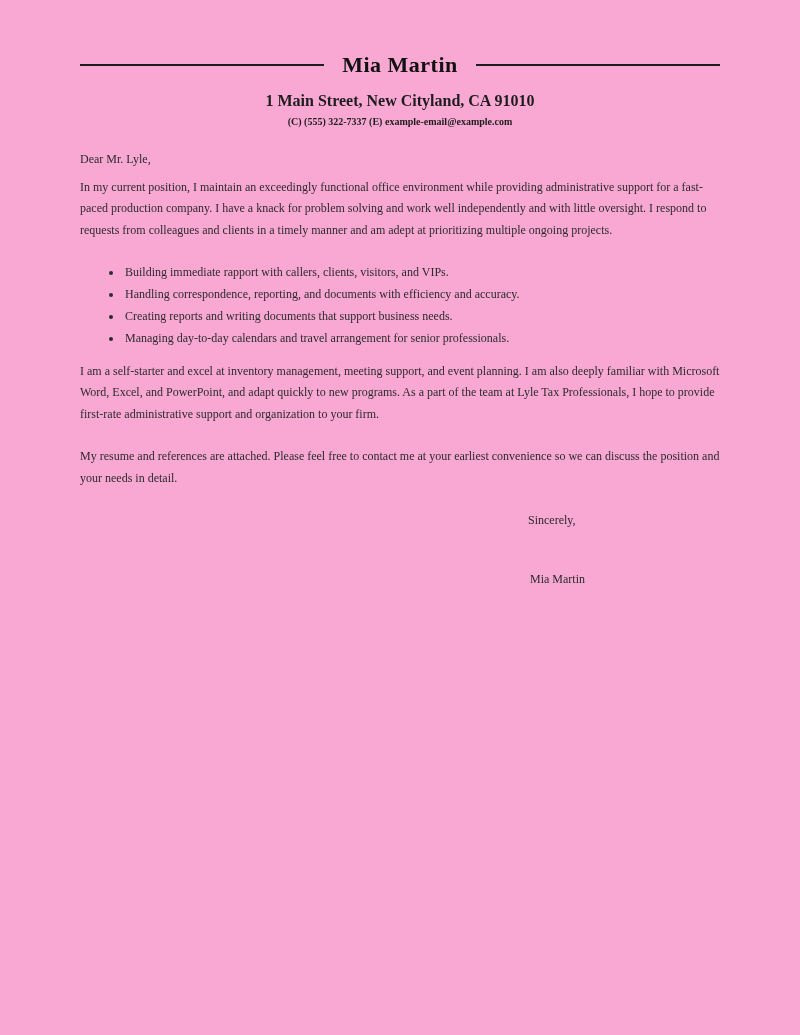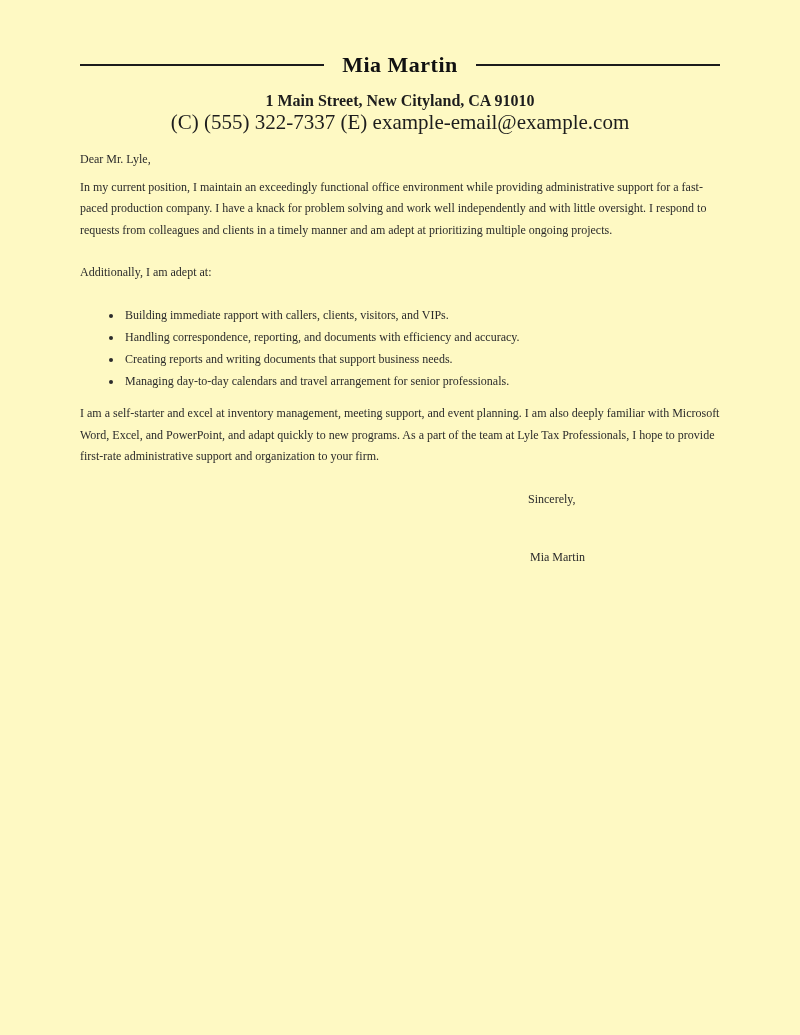--- a/index.html
+++ b/index.html
@@ -11,21 +11,21 @@
   body {
     font-family: "Liberation Serif", "DejaVu Serif", serif;
     color: #2b2b2b;
   }
 
   .page {
     position: relative;
     width: 800px;
     height: 1035px;
     margin: 0 auto;
-    background: #fef9c3;
+    background: #f9a8d4;
     padding: 52px 80px 40px 80px;
     overflow: hidden;
   }
 
   
   .name-row {
     display: flex;
     align-items: center;
     width: 100%;
   }
@@ -49,22 +49,22 @@
     text-align: center;
     font-weight: bold;
     font-size: 16px;
     color: #1d1d1d;
     margin-top: 13px;
     line-height: 20px;
   }
 
   .letterhead-contact {
     text-align: center;
-    font-weight: normal;
-    font-size: 21px;
+    font-weight: bold;
+    font-size: 10px;
     color: #1d1d1d;
     margin-top: 1px;
     line-height: 20px;
   }
 
   
   .letter-body {
     margin-top: 17px;
     font-size: 12px;
     line-height: 21.5px;
@@ -123,31 +123,31 @@
     <p class="letterhead-contact">(C) (555) 322-7337 (E) example-email@example.com</p>
   </header>
 
   <main class="letter-body">
 
     <p class="salutation">Dear Mr. Lyle,</p>
 
 
     <p class="para">In my current position, I maintain an exceedingly functional office environment while providing administrative support for a fast-paced production company. I have a knack for problem solving and work well independently and with little oversight. I respond to requests from colleagues and clients in a timely manner and am adept at prioritizing multiple ongoing projects.</p>
 
-    <p class="para-tight">Additionally, I am adept at:</p>
 
     <ul class="skills-list">
       <li>Building immediate rapport with callers, clients, visitors, and VIPs.</li>
       <li>Handling correspondence, reporting, and documents with efficiency and accuracy.</li>
       <li>Creating reports and writing documents that support business needs.</li>
       <li>Managing day-to-day calendars and travel arrangement for senior professionals.</li>
     </ul>
 
     <p class="para">I am a self-starter and excel at inventory management, meeting support, and event planning. I am also deeply familiar with Microsoft Word, Excel, and PowerPoint, and adapt quickly to new programs. As a part of the team at Lyle Tax Professionals, I hope to provide first-rate administrative support and organization to your firm.</p>
 
+    <p class="para">My resume and references are attached. Please feel free to contact me at your earliest convenience so we can discuss the position and your needs in detail.</p>
 
     <div class="closing">
       <p class="valediction">Sincerely,</p>
       <p class="signature">Mia Martin</p>
     </div>
 
   </main>
 </div>
 
 </body></html>

